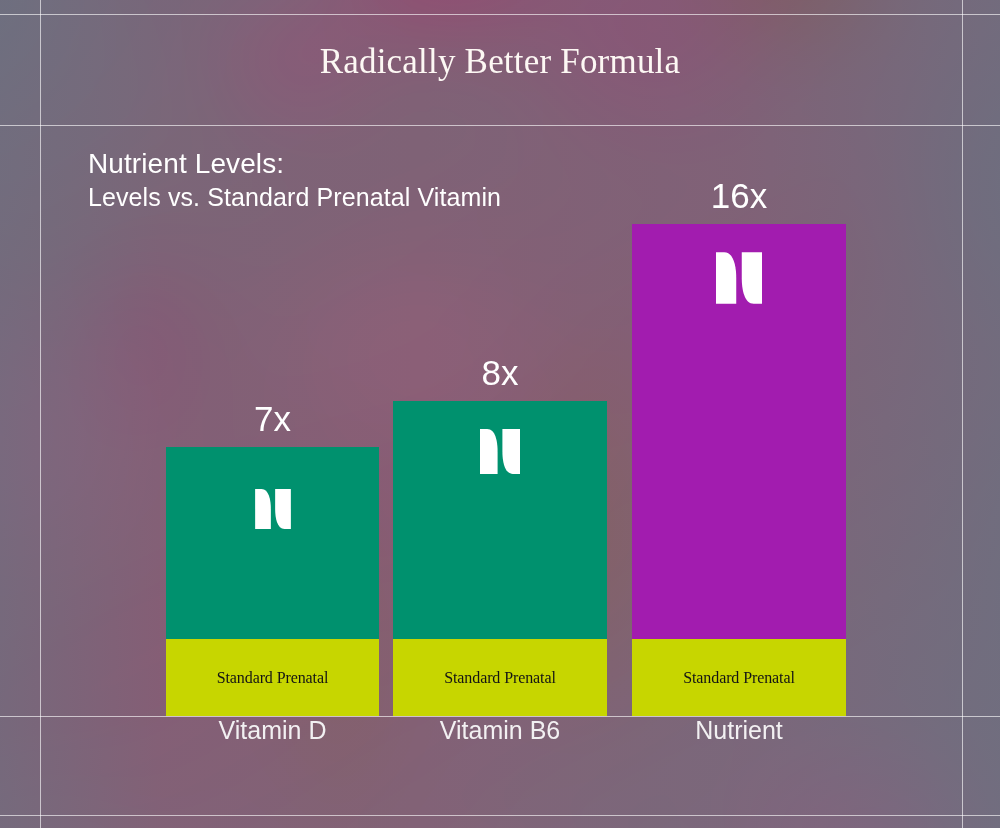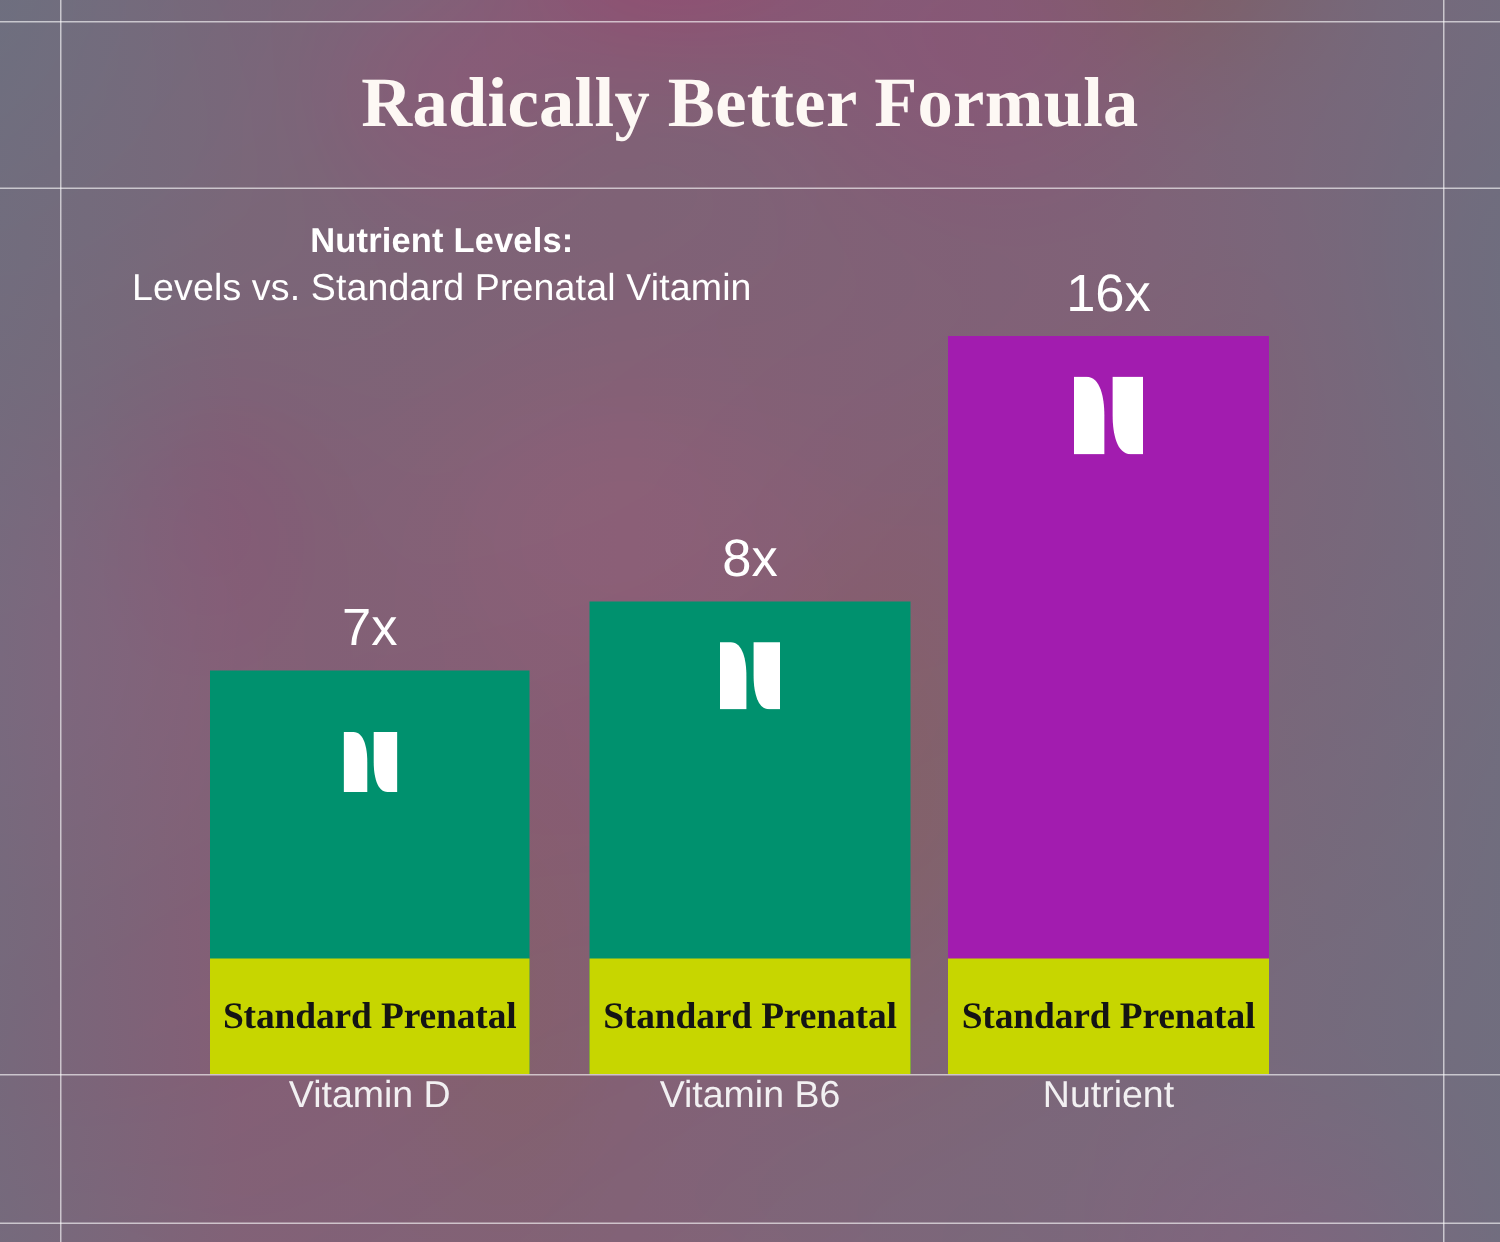--- a/index.html
+++ b/index.html
@@ -72,39 +72,38 @@
   .gridline.v { top: 0; height: 100%; width: 1px; }
 
   
   #title {
     position: absolute;
     top: 42px;
     left: 0;
     width: 100%;
     text-align: center;
     font-family: "Liberation Serif", "DejaVu Serif", serif;
-    font-size: 47px;
-    font-weight: 700;
+    font-size: 35px;
+    font-weight: 400;
     color: #fdf8f4;
     letter-spacing: .2px;
   }
 
   
   #subtitle-block {
     position: absolute;
     left: 88px;
     top: 148px;
     color: #ffffff;
   }
   #subtitle-main {
-    font-size: 23px;
-    font-weight: 700;
+    font-size: 28px;
+    font-weight: 400;
     line-height: 1.12;
     letter-spacing: .1px;
-    text-align: center;
   }
   #subtitle-sub {
     font-size: 25px;
     font-weight: 400;
     line-height: 1.2;
     margin-top: 3px;
     letter-spacing: .1px;
   }
 
   
@@ -140,22 +139,22 @@
     bottom: 0;
     width: 100%;
     height: 77px;
     background: #c7d600;
     display: flex;
     align-items: center;
     justify-content: center;
   }
   .bar-base-label {
     font-family: "Liberation Serif", "DejaVu Serif", serif;
-    font-weight: 700;
-    font-size: 25px;
+    font-weight: 400;
+    font-size: 16px;
     color: #141414;
     letter-spacing: -0.1px;
     white-space: nowrap;
   }
 
   .bar-value {
     position: absolute;
     left: 50%;
     transform: translateX(-50%);
     bottom: 100%;
@@ -196,21 +195,21 @@
     </div>
 
   <div id="title">Radically Better Formula</div>
 
   <div id="subtitle-block">
     <div id="subtitle-main">Nutrient Levels:</div>
     <div id="subtitle-sub">Levels vs. Standard Prenatal Vitamin</div>
   </div>
 
   <div id="chart">
-      <div class="bar-group" style="left: 140px; width: 213px; height: 269px;">
+      <div class="bar-group" style="left: 166px; width: 213px; height: 269px;">
         <div class="bar" style="height: 269px; background: rgb(0, 145, 110);">
           <div class="bar-value">7x</div>
           <div class="bar-logo" style="bottom: 183px;"><svg viewBox="0 0 100 112" width="36" height="40">
               <path d="M0,0 L18,0 C38,0 44,30 44,56 L44,112 L0,112 Z" fill="#ffffff"></path>
               <path d="M100,112 L82,112 C62,112 56,82 56,56 L56,0 L100,0 Z" fill="#ffffff"></path>
             </svg></div>
           <div class="bar-base" style="background: rgb(199, 214, 0);">
             <span class="bar-base-label">Standard Prenatal</span>
           </div>
           <div class="bar-cat">Vitamin D</div>

